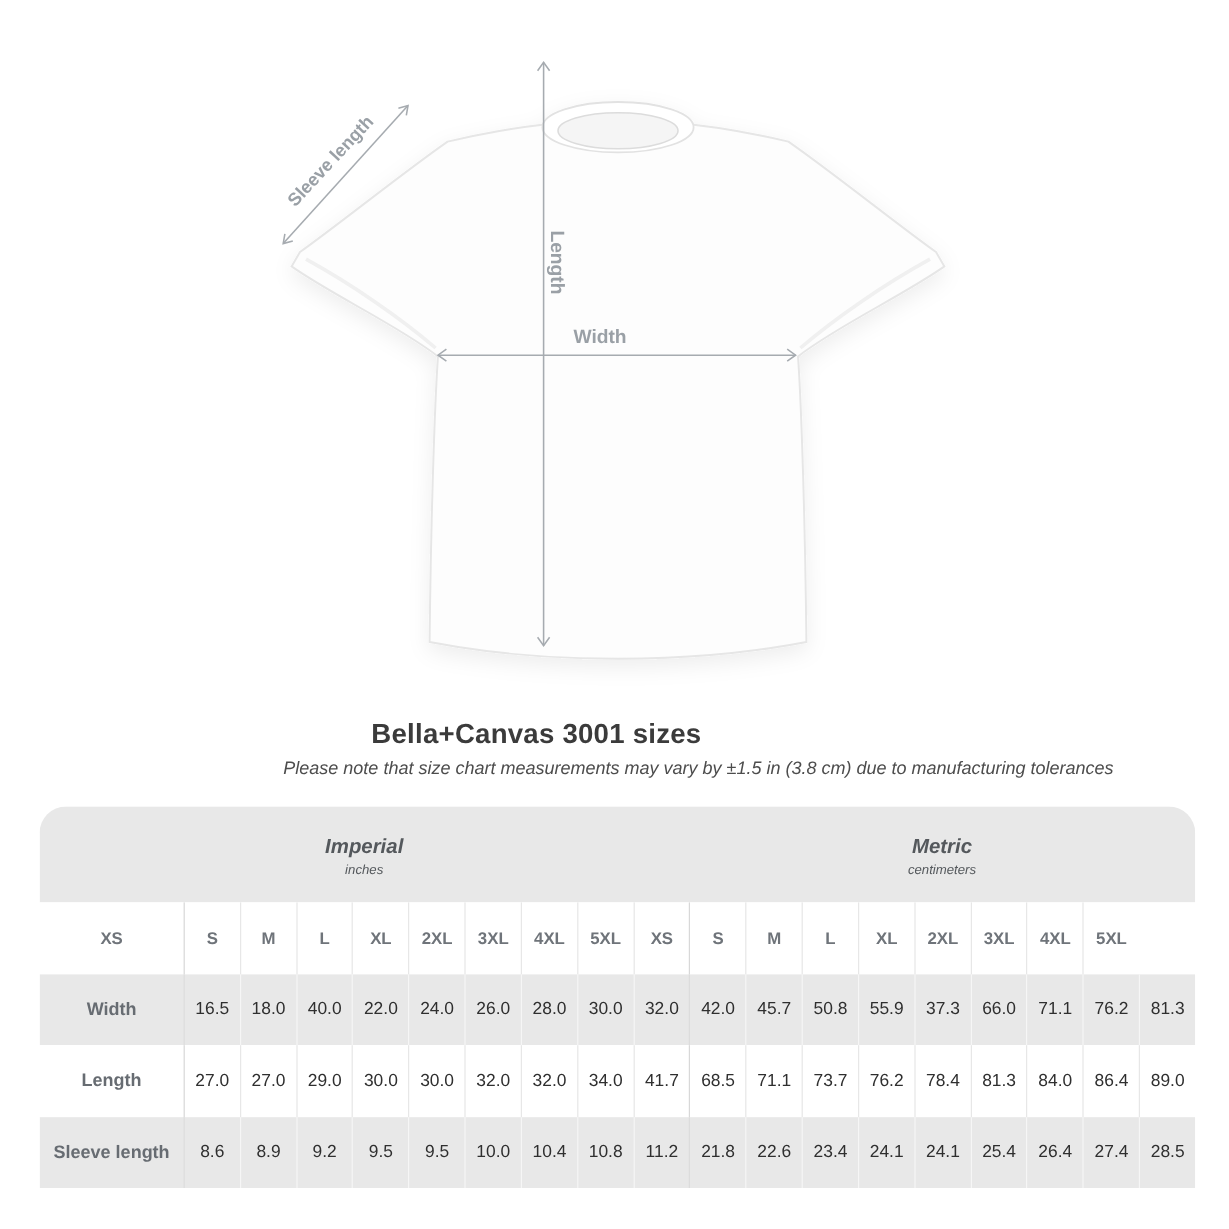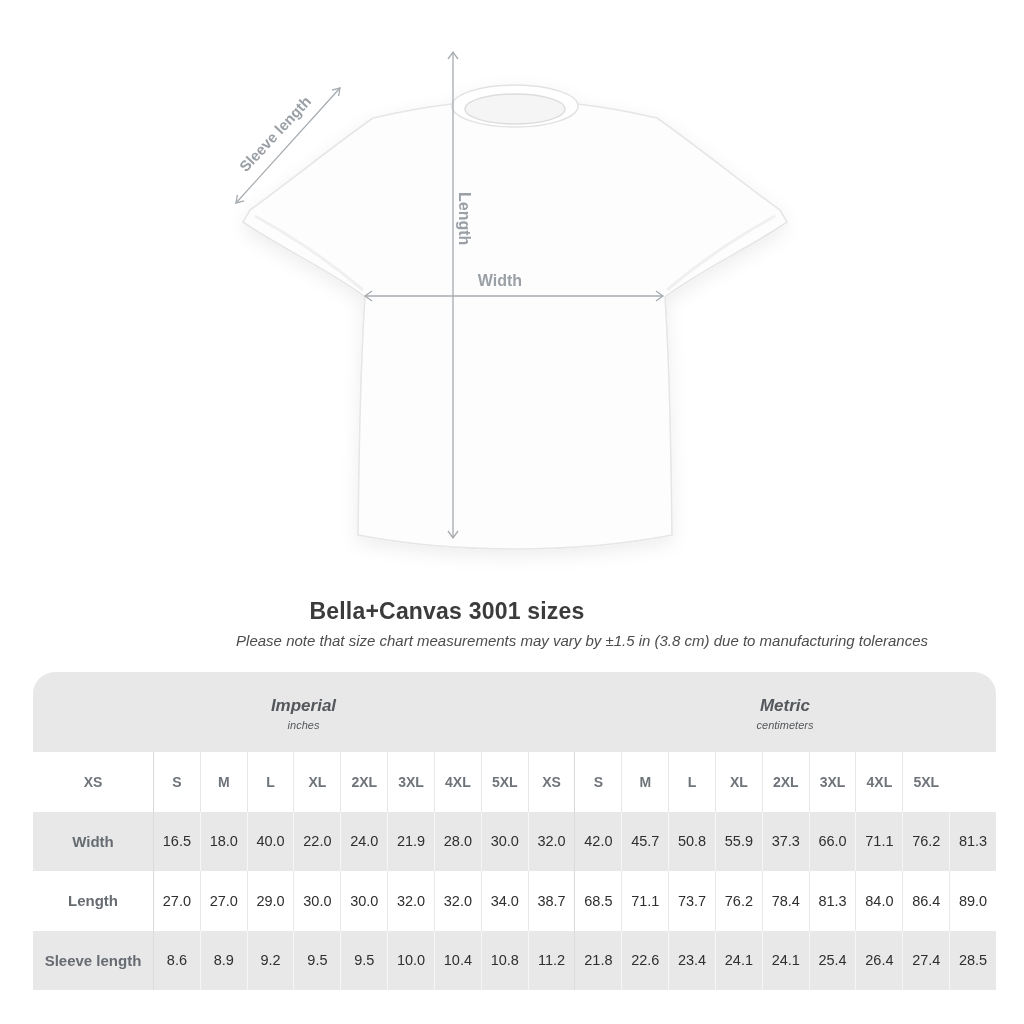--- a/index.html
+++ b/index.html
@@ -130,21 +130,21 @@
         <div class="cell c-size">4XL</div>
         <div class="cell c-size">5XL</div>
       </div>
       <div class="grid-row r-gray">
         <div class="cell c-label">Width</div>
         <div class="cell c-val">16.5</div>
         <div class="cell c-val">18.0</div>
         <div class="cell c-val">40.0</div>
         <div class="cell c-val">22.0</div>
         <div class="cell c-val">24.0</div>
-        <div class="cell c-val">21.9</div>
+        <div class="cell c-val">26.0</div>
         <div class="cell c-val">28.0</div>
         <div class="cell c-val">30.0</div>
         <div class="cell c-val">32.0</div>
         <div class="cell c-val">42.0</div>
         <div class="cell c-val">45.7</div>
         <div class="cell c-val">50.8</div>
         <div class="cell c-val">55.9</div>
         <div class="cell c-val">37.3</div>
         <div class="cell c-val">66.0</div>
         <div class="cell c-val">71.1</div>
@@ -154,21 +154,21 @@
       <div class="grid-row r-white">
         <div class="cell c-label">Length</div>
         <div class="cell c-val">27.0</div>
         <div class="cell c-val">27.0</div>
         <div class="cell c-val">29.0</div>
         <div class="cell c-val">30.0</div>
         <div class="cell c-val">30.0</div>
         <div class="cell c-val">32.0</div>
         <div class="cell c-val">32.0</div>
         <div class="cell c-val">34.0</div>
-        <div class="cell c-val">38.7</div>
+        <div class="cell c-val">41.7</div>
         <div class="cell c-val">68.5</div>
         <div class="cell c-val">71.1</div>
         <div class="cell c-val">73.7</div>
         <div class="cell c-val">76.2</div>
         <div class="cell c-val">78.4</div>
         <div class="cell c-val">81.3</div>
         <div class="cell c-val">84.0</div>
         <div class="cell c-val">86.4</div>
         <div class="cell c-val">89.0</div>
       </div>

